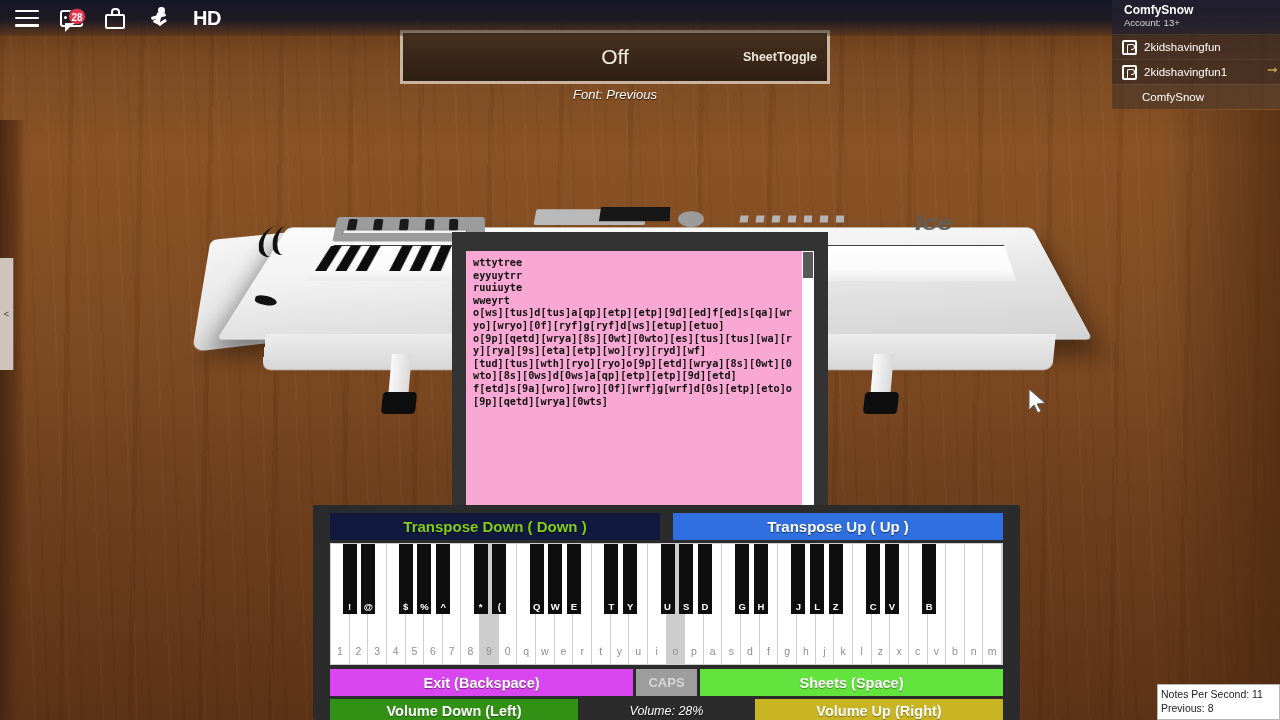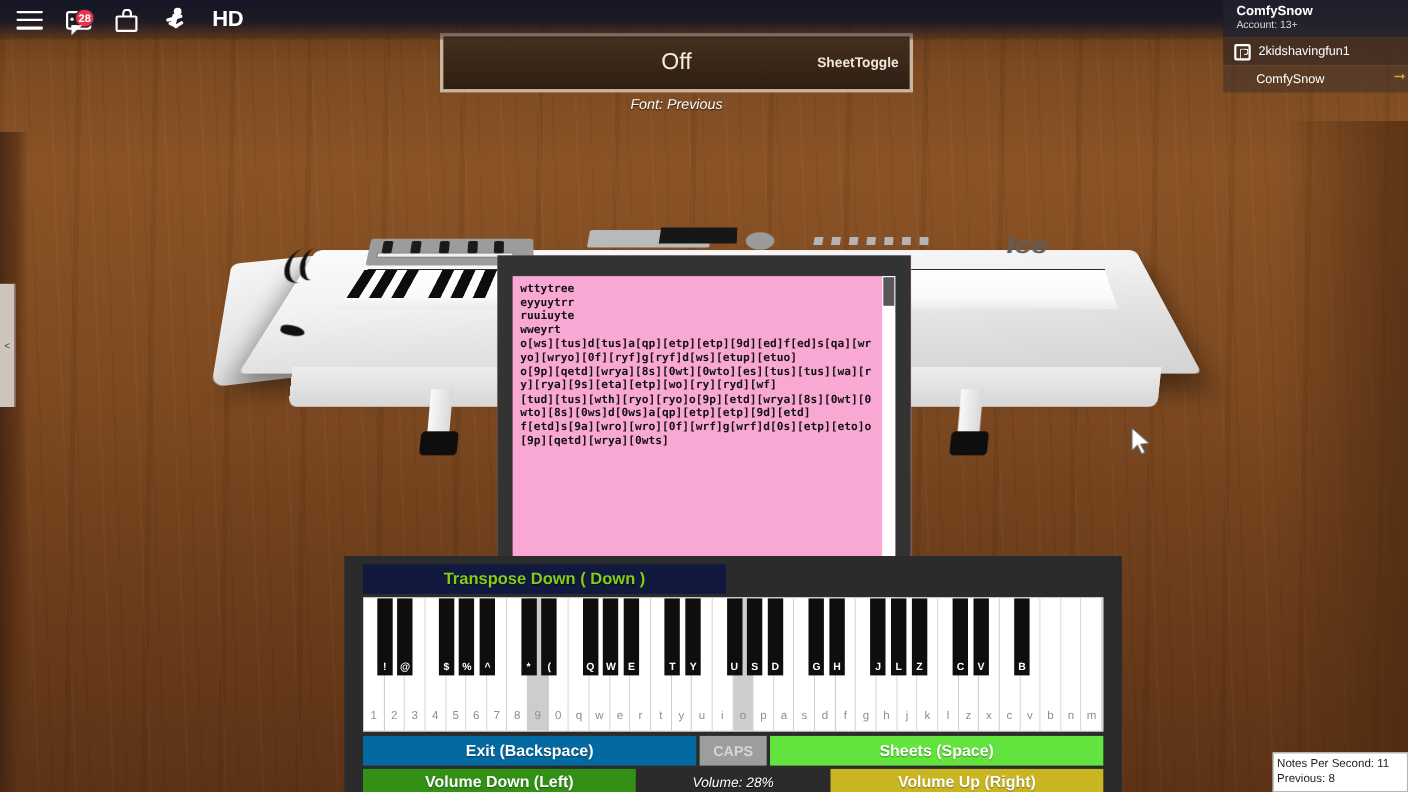--- a/index.html
+++ b/index.html
@@ -285,21 +285,21 @@
     padding-bottom:7px; user-select:none;
   }
   .bkey {
     position:absolute; top:0; width:14px; height:70px; background:#0e0e0e;
     z-index:3; display:flex; align-items:flex-end; justify-content:center;
   }
   .bkey .blabel { font-size:9.5px; color:#ffffff; font-weight:bold; padding-bottom:2px; user-select:none; }
 
   .ctrl-row1 { position:absolute; left:17px; top:164px; width:673px; height:27px; display:flex; gap:0; }
   .btn-exit {
-    width:303px; height:27px; background:#0369a1; color:#fff; font-size:14.5px; font-weight:bold;
+    width:303px; height:27px; background:#d946ef; color:#fff; font-size:14.5px; font-weight:bold;
     display:flex; align-items:center; justify-content:center; text-shadow:0 1px 1px rgba(0,0,0,.45);
   }
   .btn-caps {
     width:61px; height:27px; margin:0 3px; background:#9d9d9d; color:#d6d6d6;
     font-size:13px; font-weight:bold; display:flex; align-items:center; justify-content:center;
   }
   .btn-sheets {
     width:303px; height:27px; background:#63e33e; color:#fff; font-size:14.5px; font-weight:bold;
     display:flex; align-items:center; justify-content:center; text-shadow:0 1px 1px rgba(0,0,0,.4);
     margin-left:auto;
@@ -409,20 +409,21 @@
       <span class="state">Off</span>
       <span class="label">SheetToggle</span>
     </div>
     <div class="font-line">Font: Previous</div>
   </div>
 
   <div class="piano-gui">
     <div class="transpose-row">
       <div class="btn-transpose-down">Transpose Down ( Down )</div>
       <div class="transpose-spacer"></div>
+      <div class="btn-transpose-up">Transpose Up (  Up  )</div>
     </div>
 
     <div class="keyboard" id="gui-keyboard">
         <div class="wkey">
           <span class="wlabel">1</span>
         </div>
         <div class="wkey">
           <span class="wlabel">2</span>
         </div>
         <div class="wkey">
@@ -661,20 +662,24 @@
   </div>
 
   <div class="playerlist">
     <div class="pl-header">
       <div class="pl-name">ComfySnow</div>
       <div class="pl-account">Account: 13+</div>
     </div>
     <div id="player-rows">
         <div class="pl-row">
           <span class="rbx-premium"></span>
+          <span>2kidshavingfun</span>
+        </div>
+        <div class="pl-row">
+          <span class="rbx-premium"></span>
           <span>2kidshavingfun1</span>
         </div>
         <div class="pl-row plain">
           <span>ComfySnow</span>
         </div>
       </div>
     <div class="pl-chevron">➞</div>
   </div>
 
   <div class="cursor">

